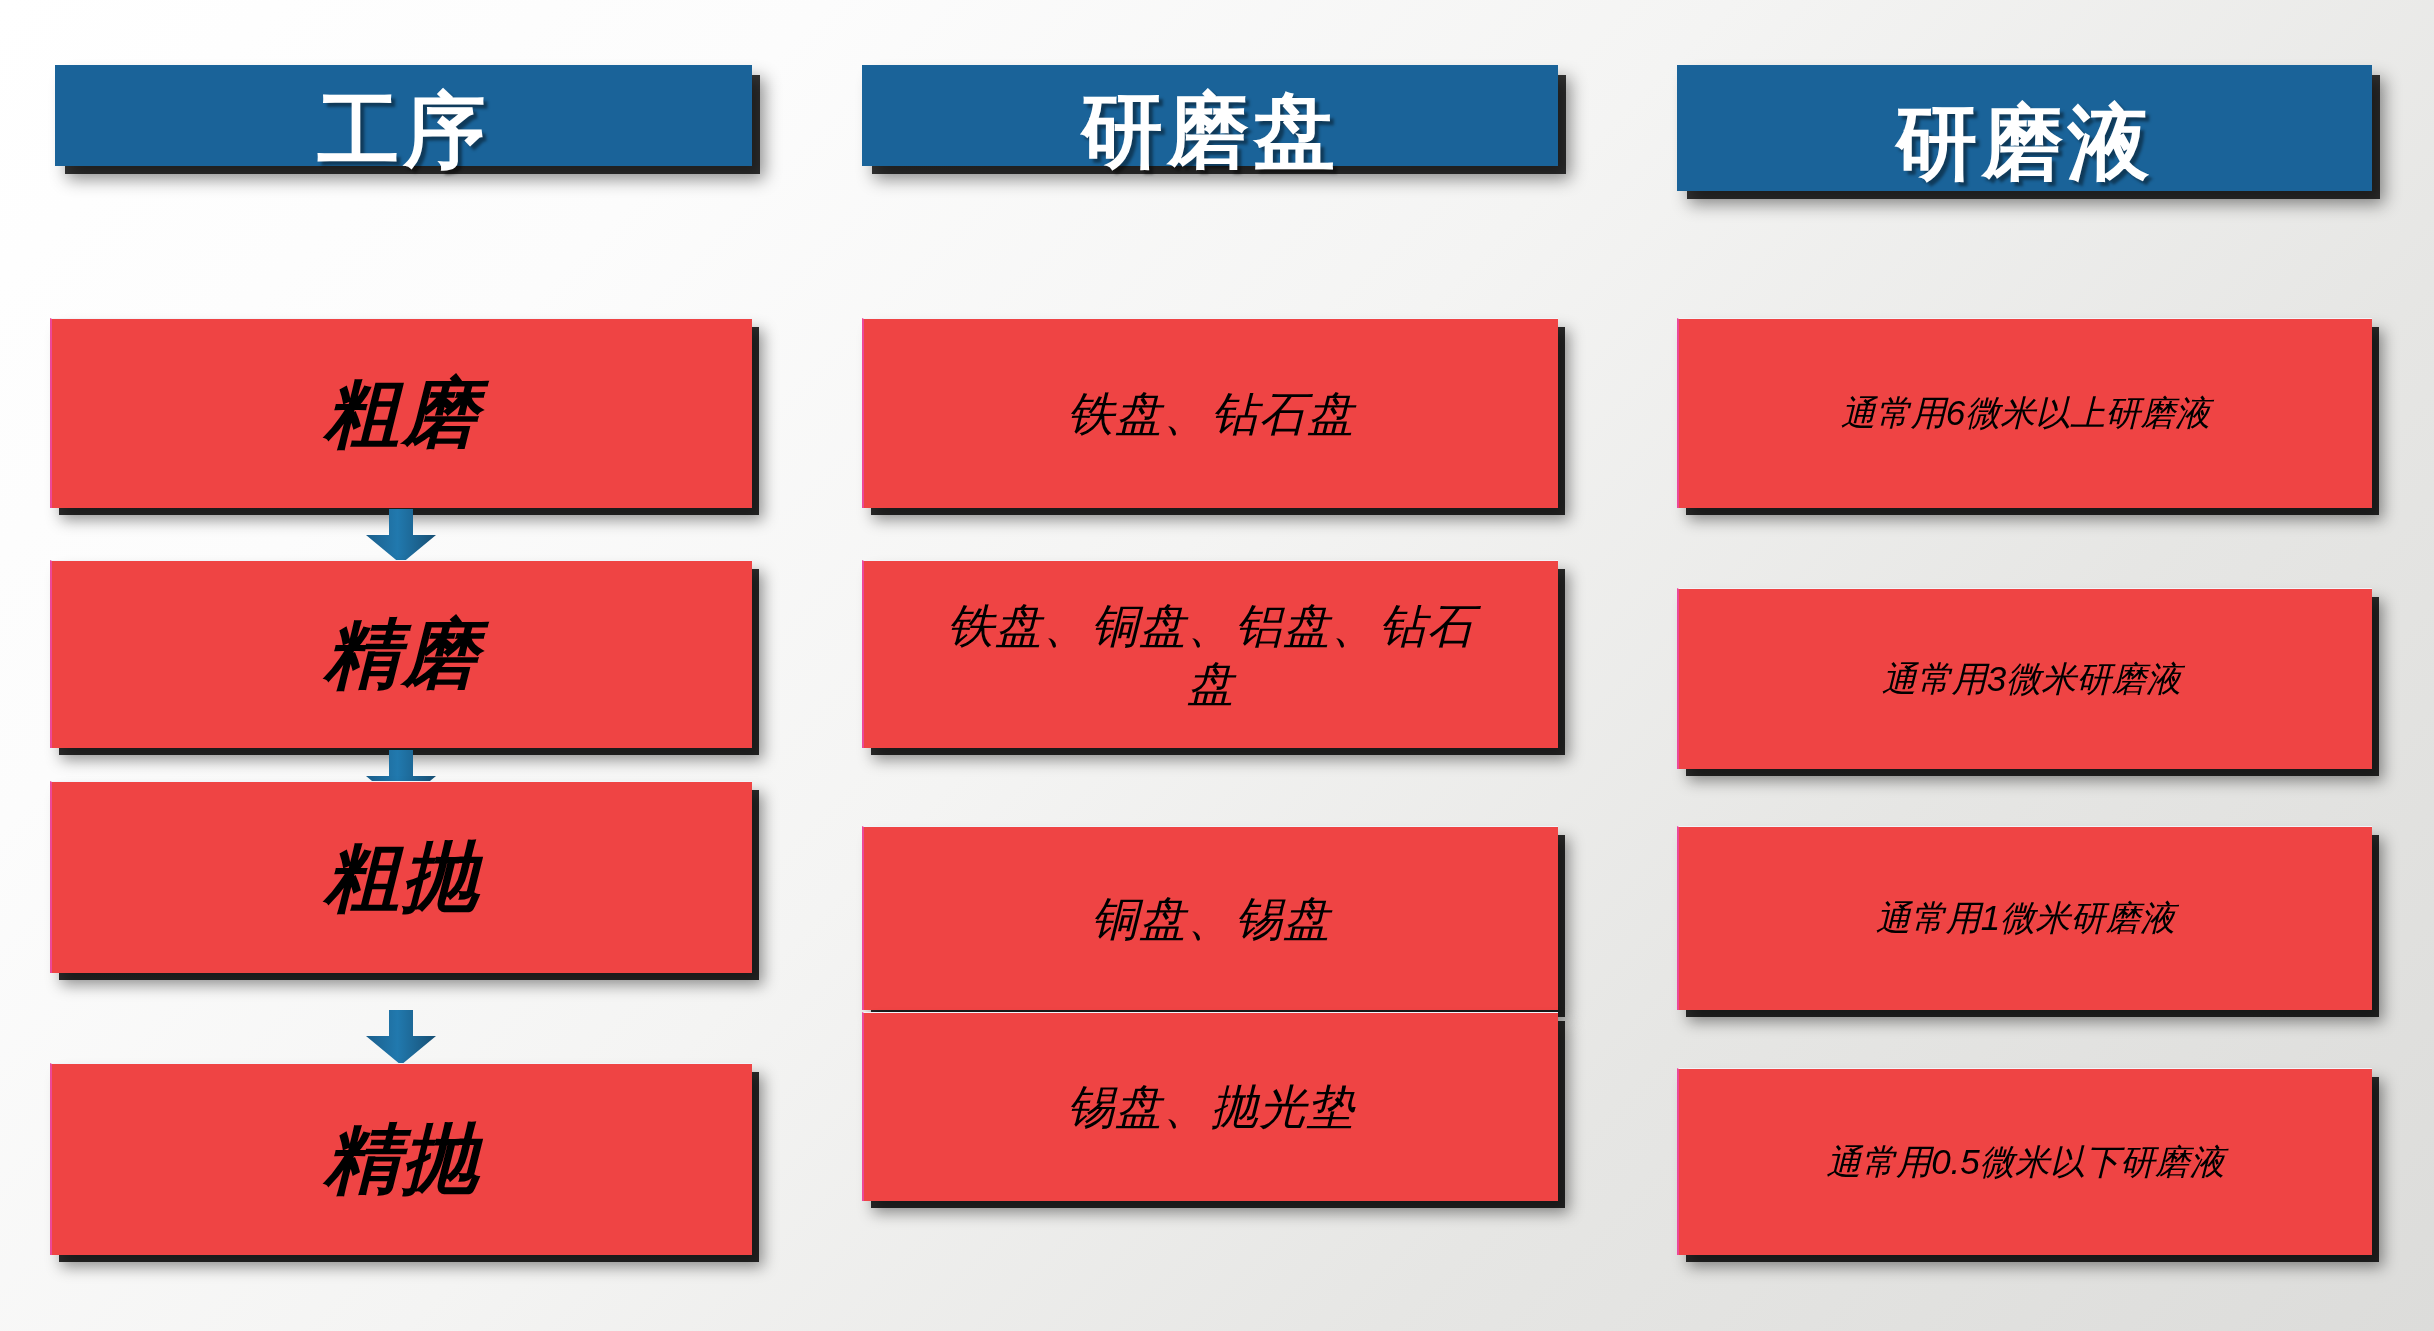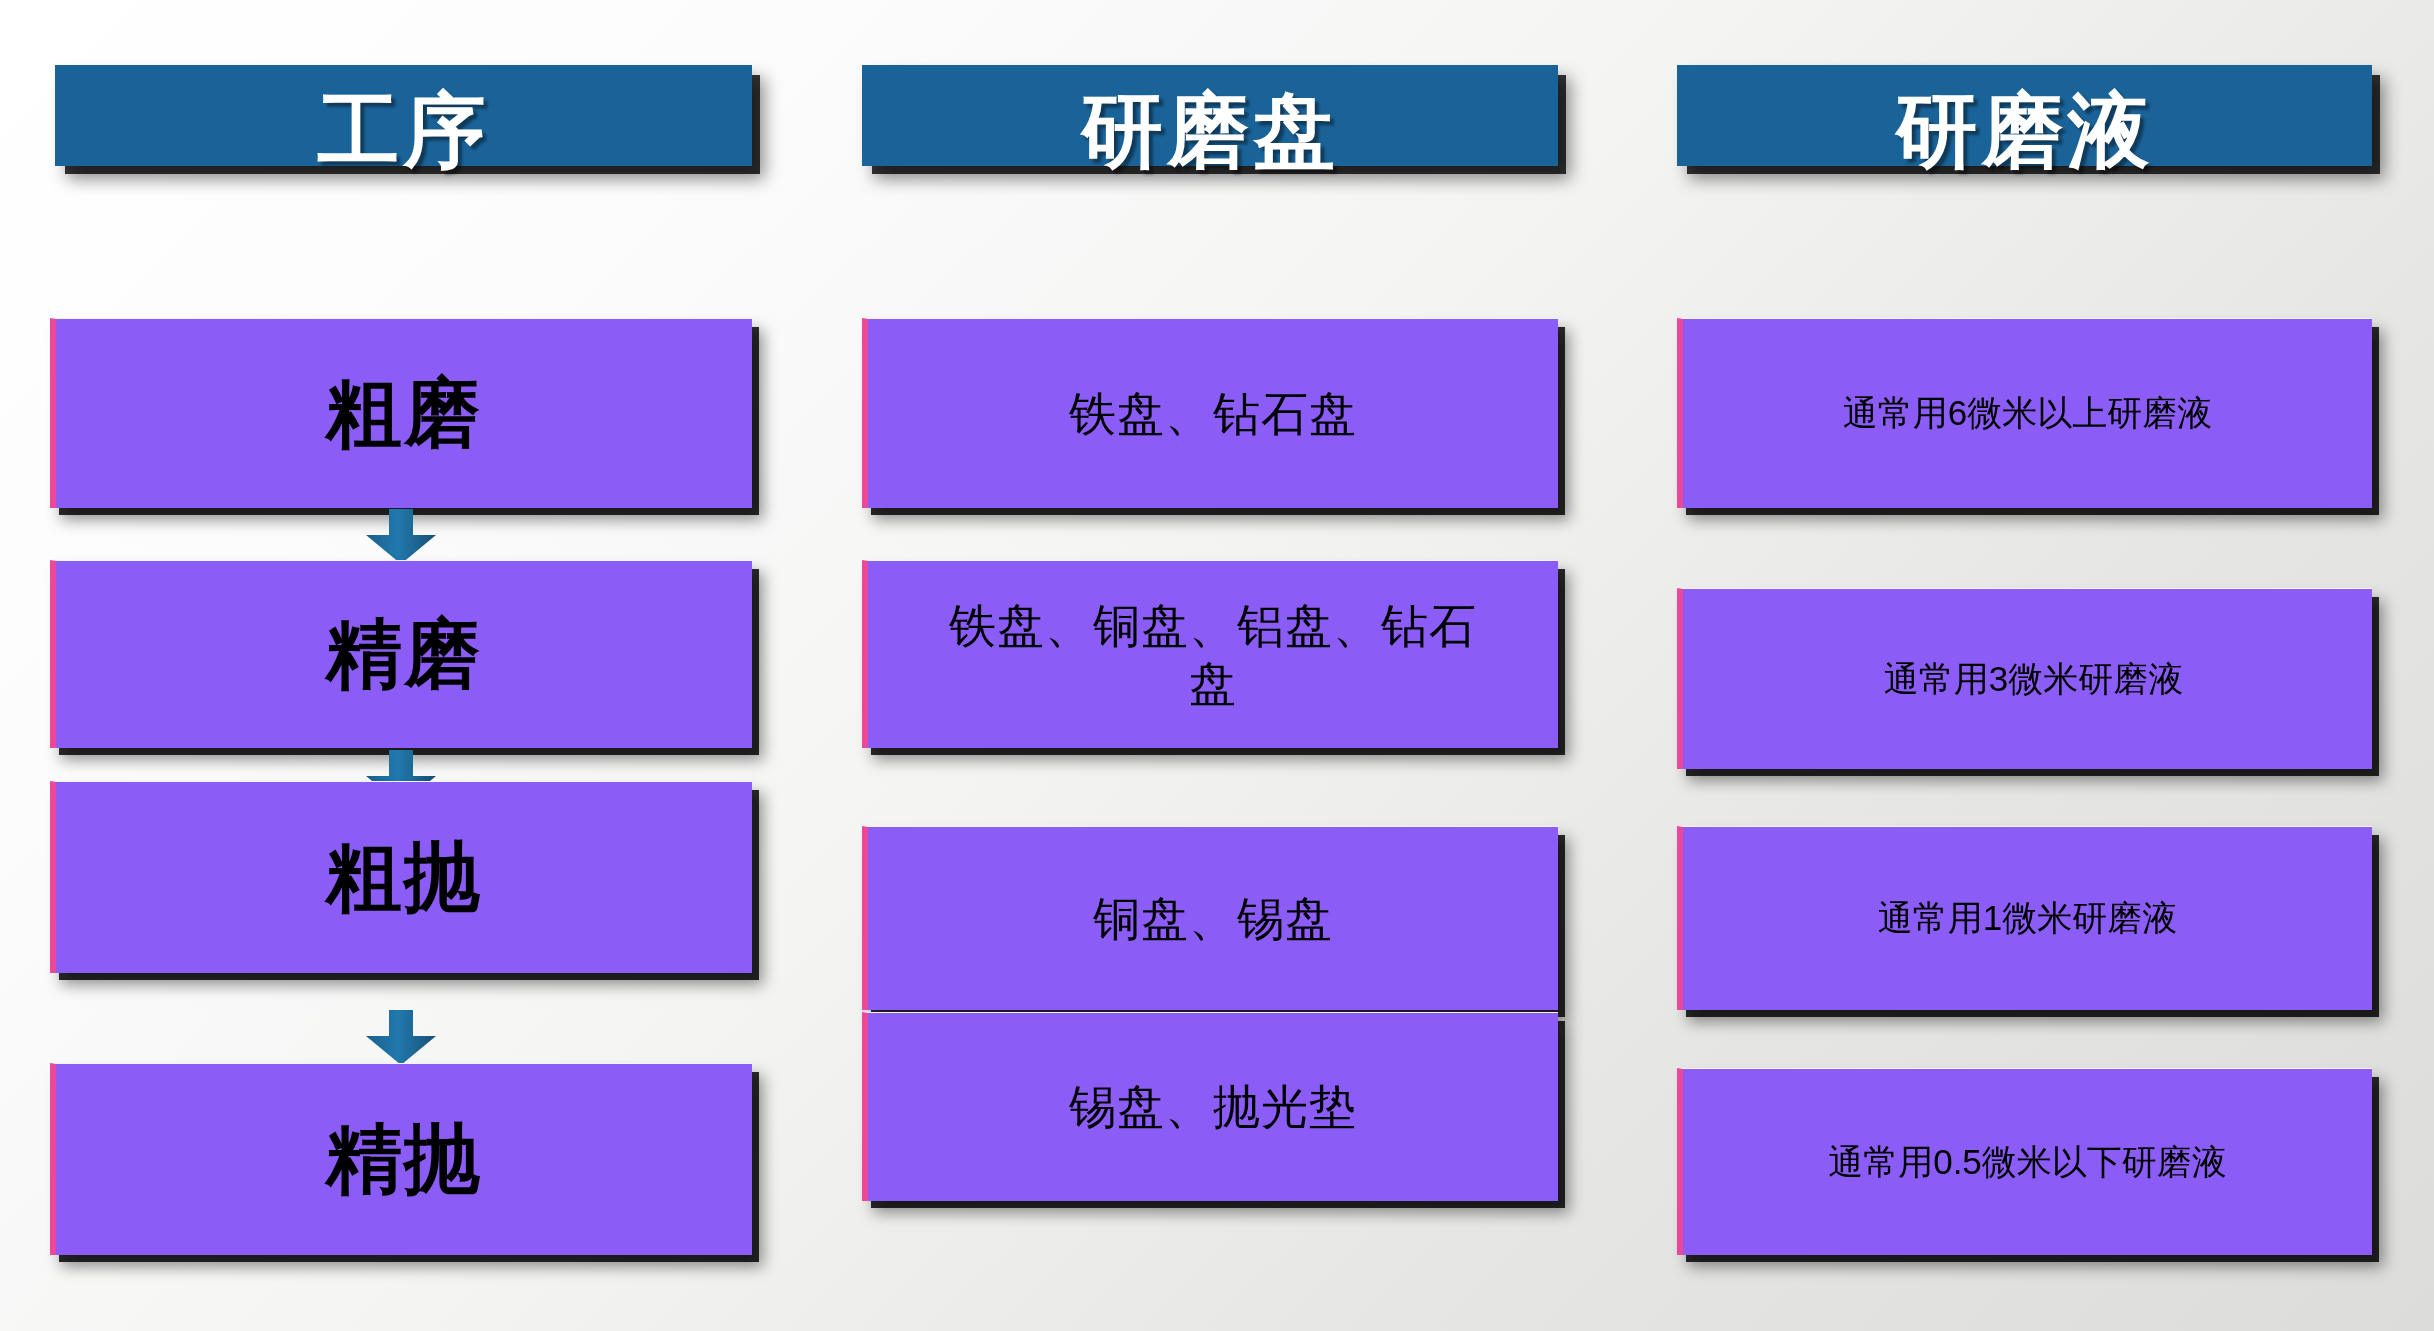--- a/index.html
+++ b/index.html
@@ -47,27 +47,28 @@
   }
   .hdr .txt {
     position: relative;
     text-shadow: 4px 4px 3px rgba(0,0,0,0.42);
     padding-bottom: 6px;
     margin-top: 36px;
   }
 
   
   .cell {
-    background: #8b5cf6;
+    background: #ef4444;
     color: #000000;
     box-shadow:
       8px 8px 0 -1px rgba(0,0,0,0.82),
       11px 12px 14px rgba(0,0,0,0.42);
     border-top: 1px solid #f2f4fa;
-    border-left: 6px solid #ec4899;
+    border-left: 2px solid #ec4899;
+    font-style: italic;
   }
   .cell .txt {
     display: block;
     width: 92%;
     line-height: 1.22;
   }
   .c1 .txt { font-size: 76px; font-weight: 700; letter-spacing: 2px; }
   .c2 .txt { font-size: 47px; font-weight: 500; letter-spacing: 1px; }
   .c3 .txt { font-size: 35px; font-weight: 500; letter-spacing: 0px; }
 
@@ -85,21 +86,21 @@
 <div id="stage">
 
   <div class="box hdr" style="left:55px; top:65px; width:697px; height:101px;">
     <span class="txt">工序</span>
   </div>
 
   <div class="box hdr" style="left:862px; top:65px; width:696px; height:101px;">
     <span class="txt">研磨盘</span>
   </div>
 
-  <div class="box hdr" style="left:1677px; top:65px; width:695px; height:101px;align-items:center;">
+  <div class="box hdr" style="left:1677px; top:65px; width:695px; height:126px;align-items:center;">
     <span class="txt">研磨液</span>
   </div>
 
   <div class="box cell c1" style="left:50px; top:318px; width:702px; height:190px;">
     <span class="txt">粗磨</span>
   </div>
   <div class="box cell c2" style="left:862px; top:318px; width:696px; height:190px;">
     <span class="txt">铁盘、钻石盘</span>
   </div>
   <div class="box cell c3" style="left:1677px; top:318px; width:695px; height:190px;">

